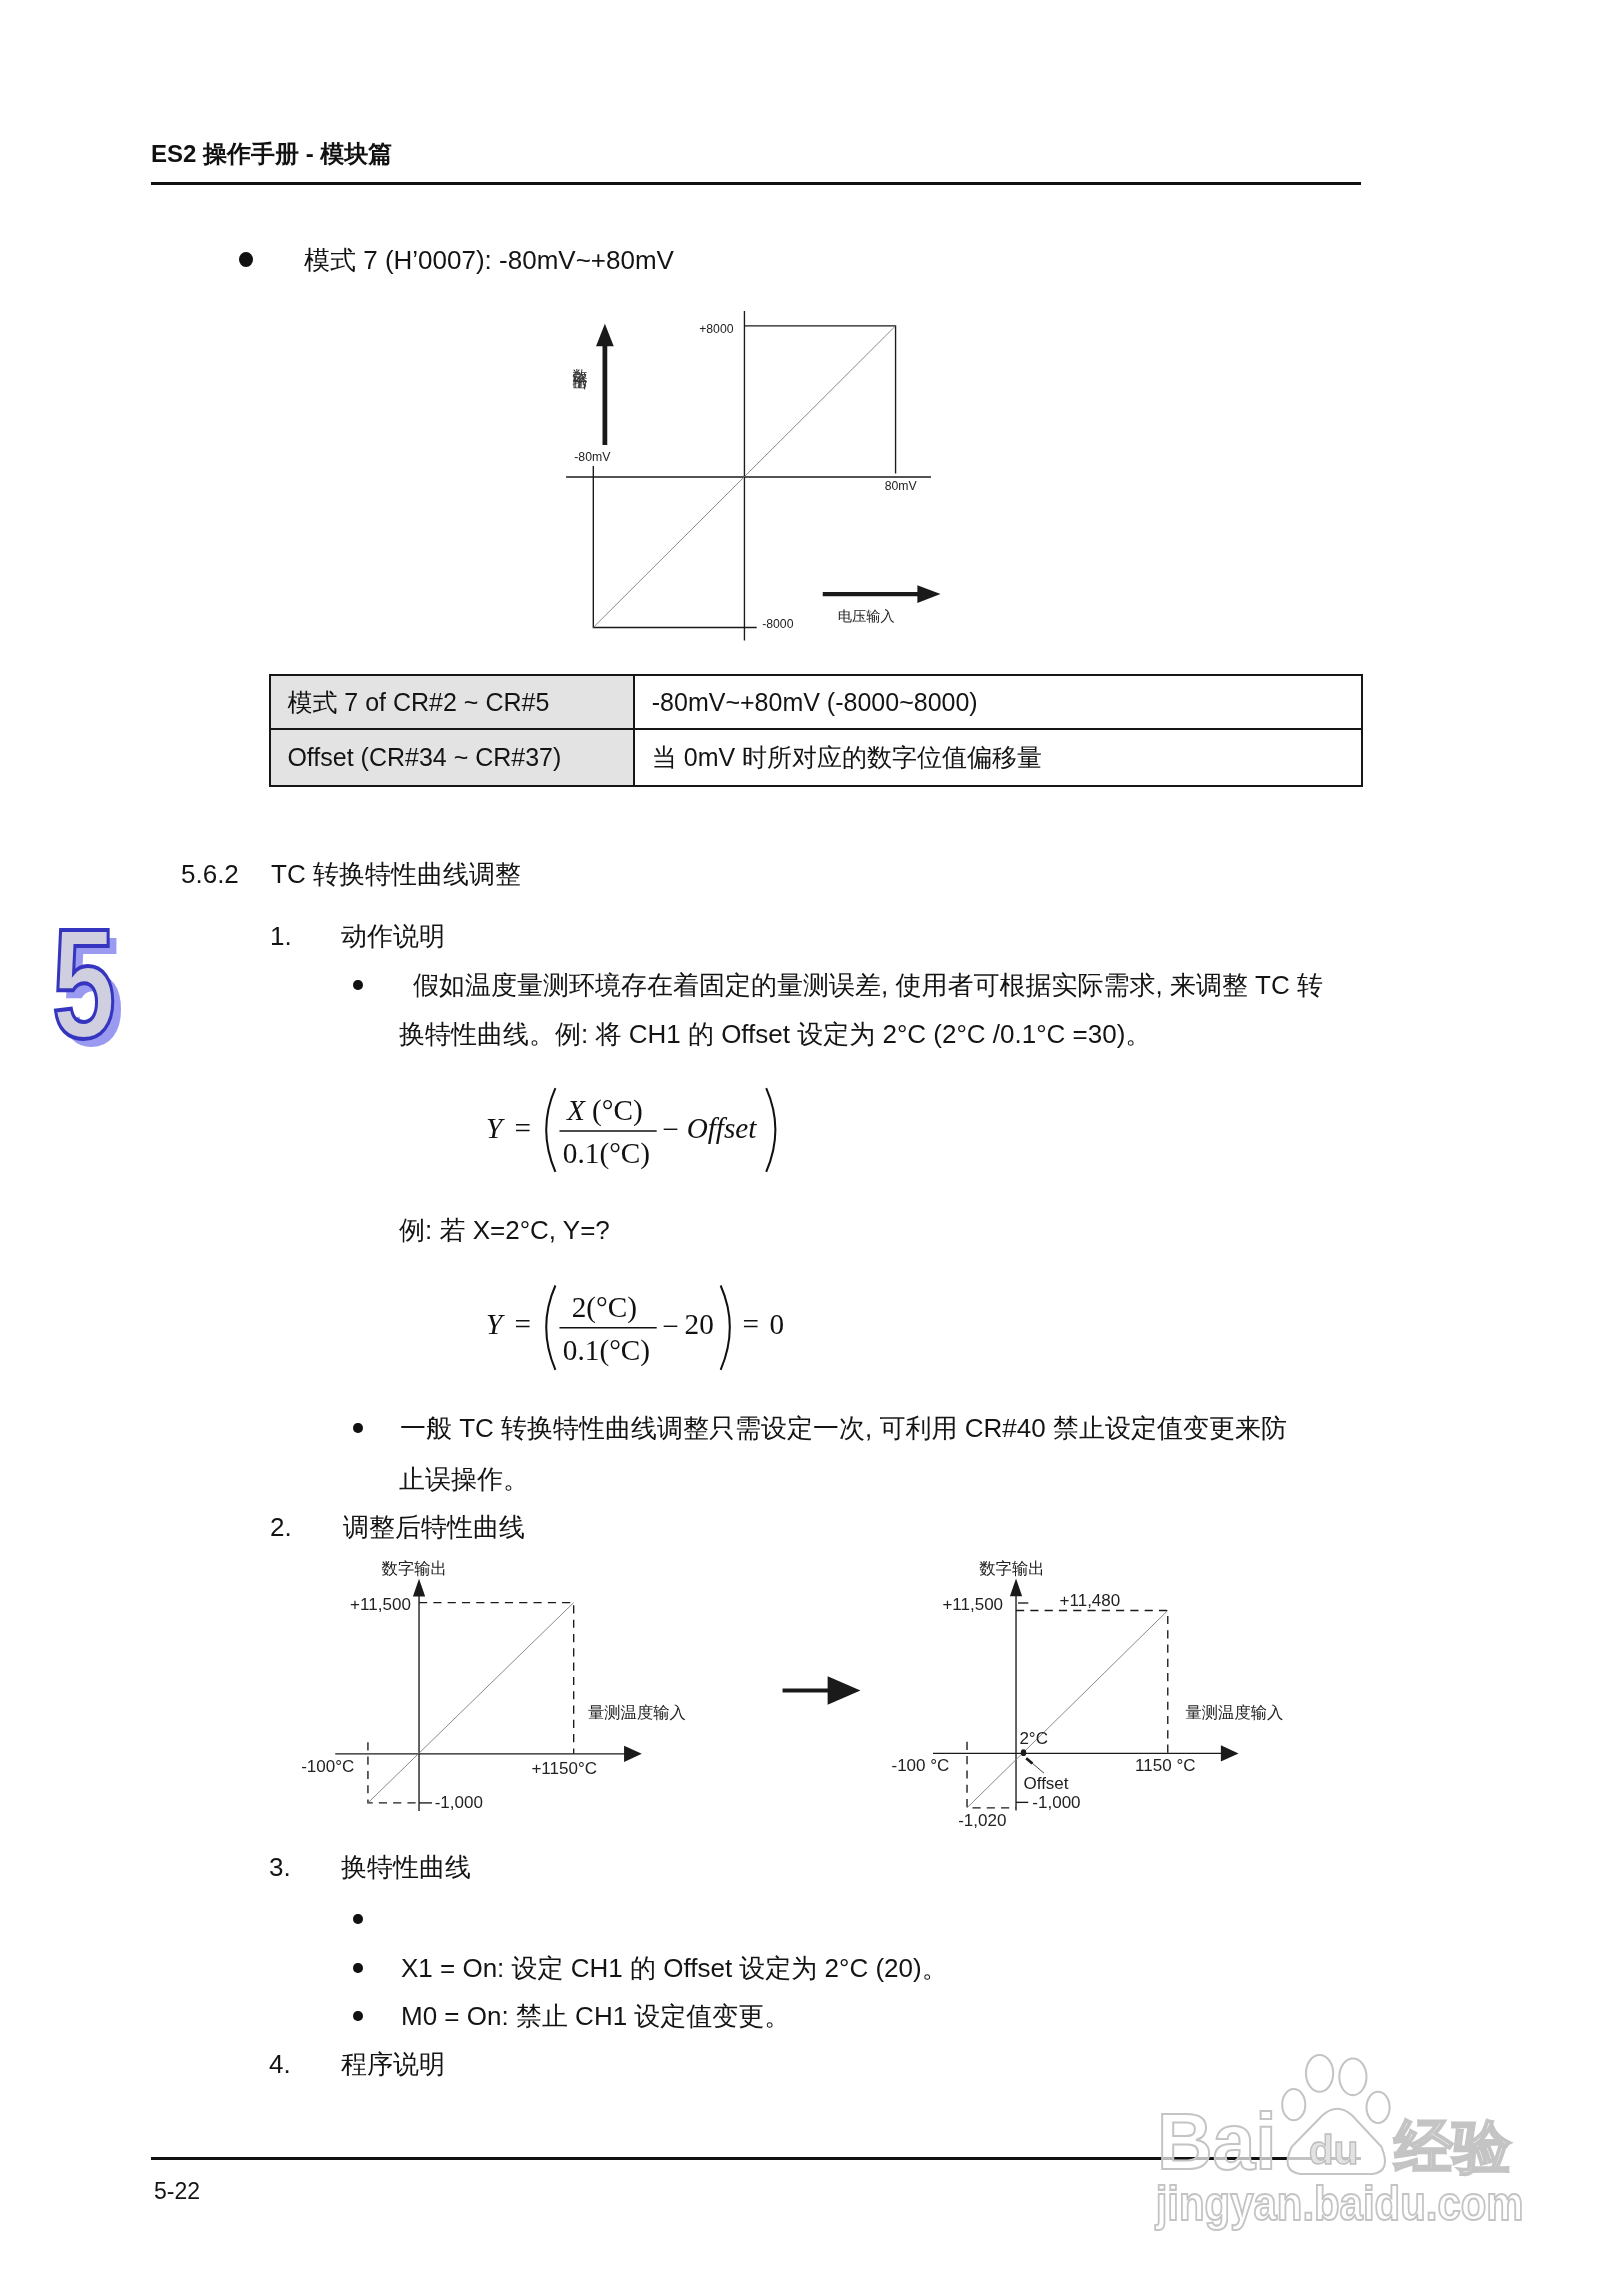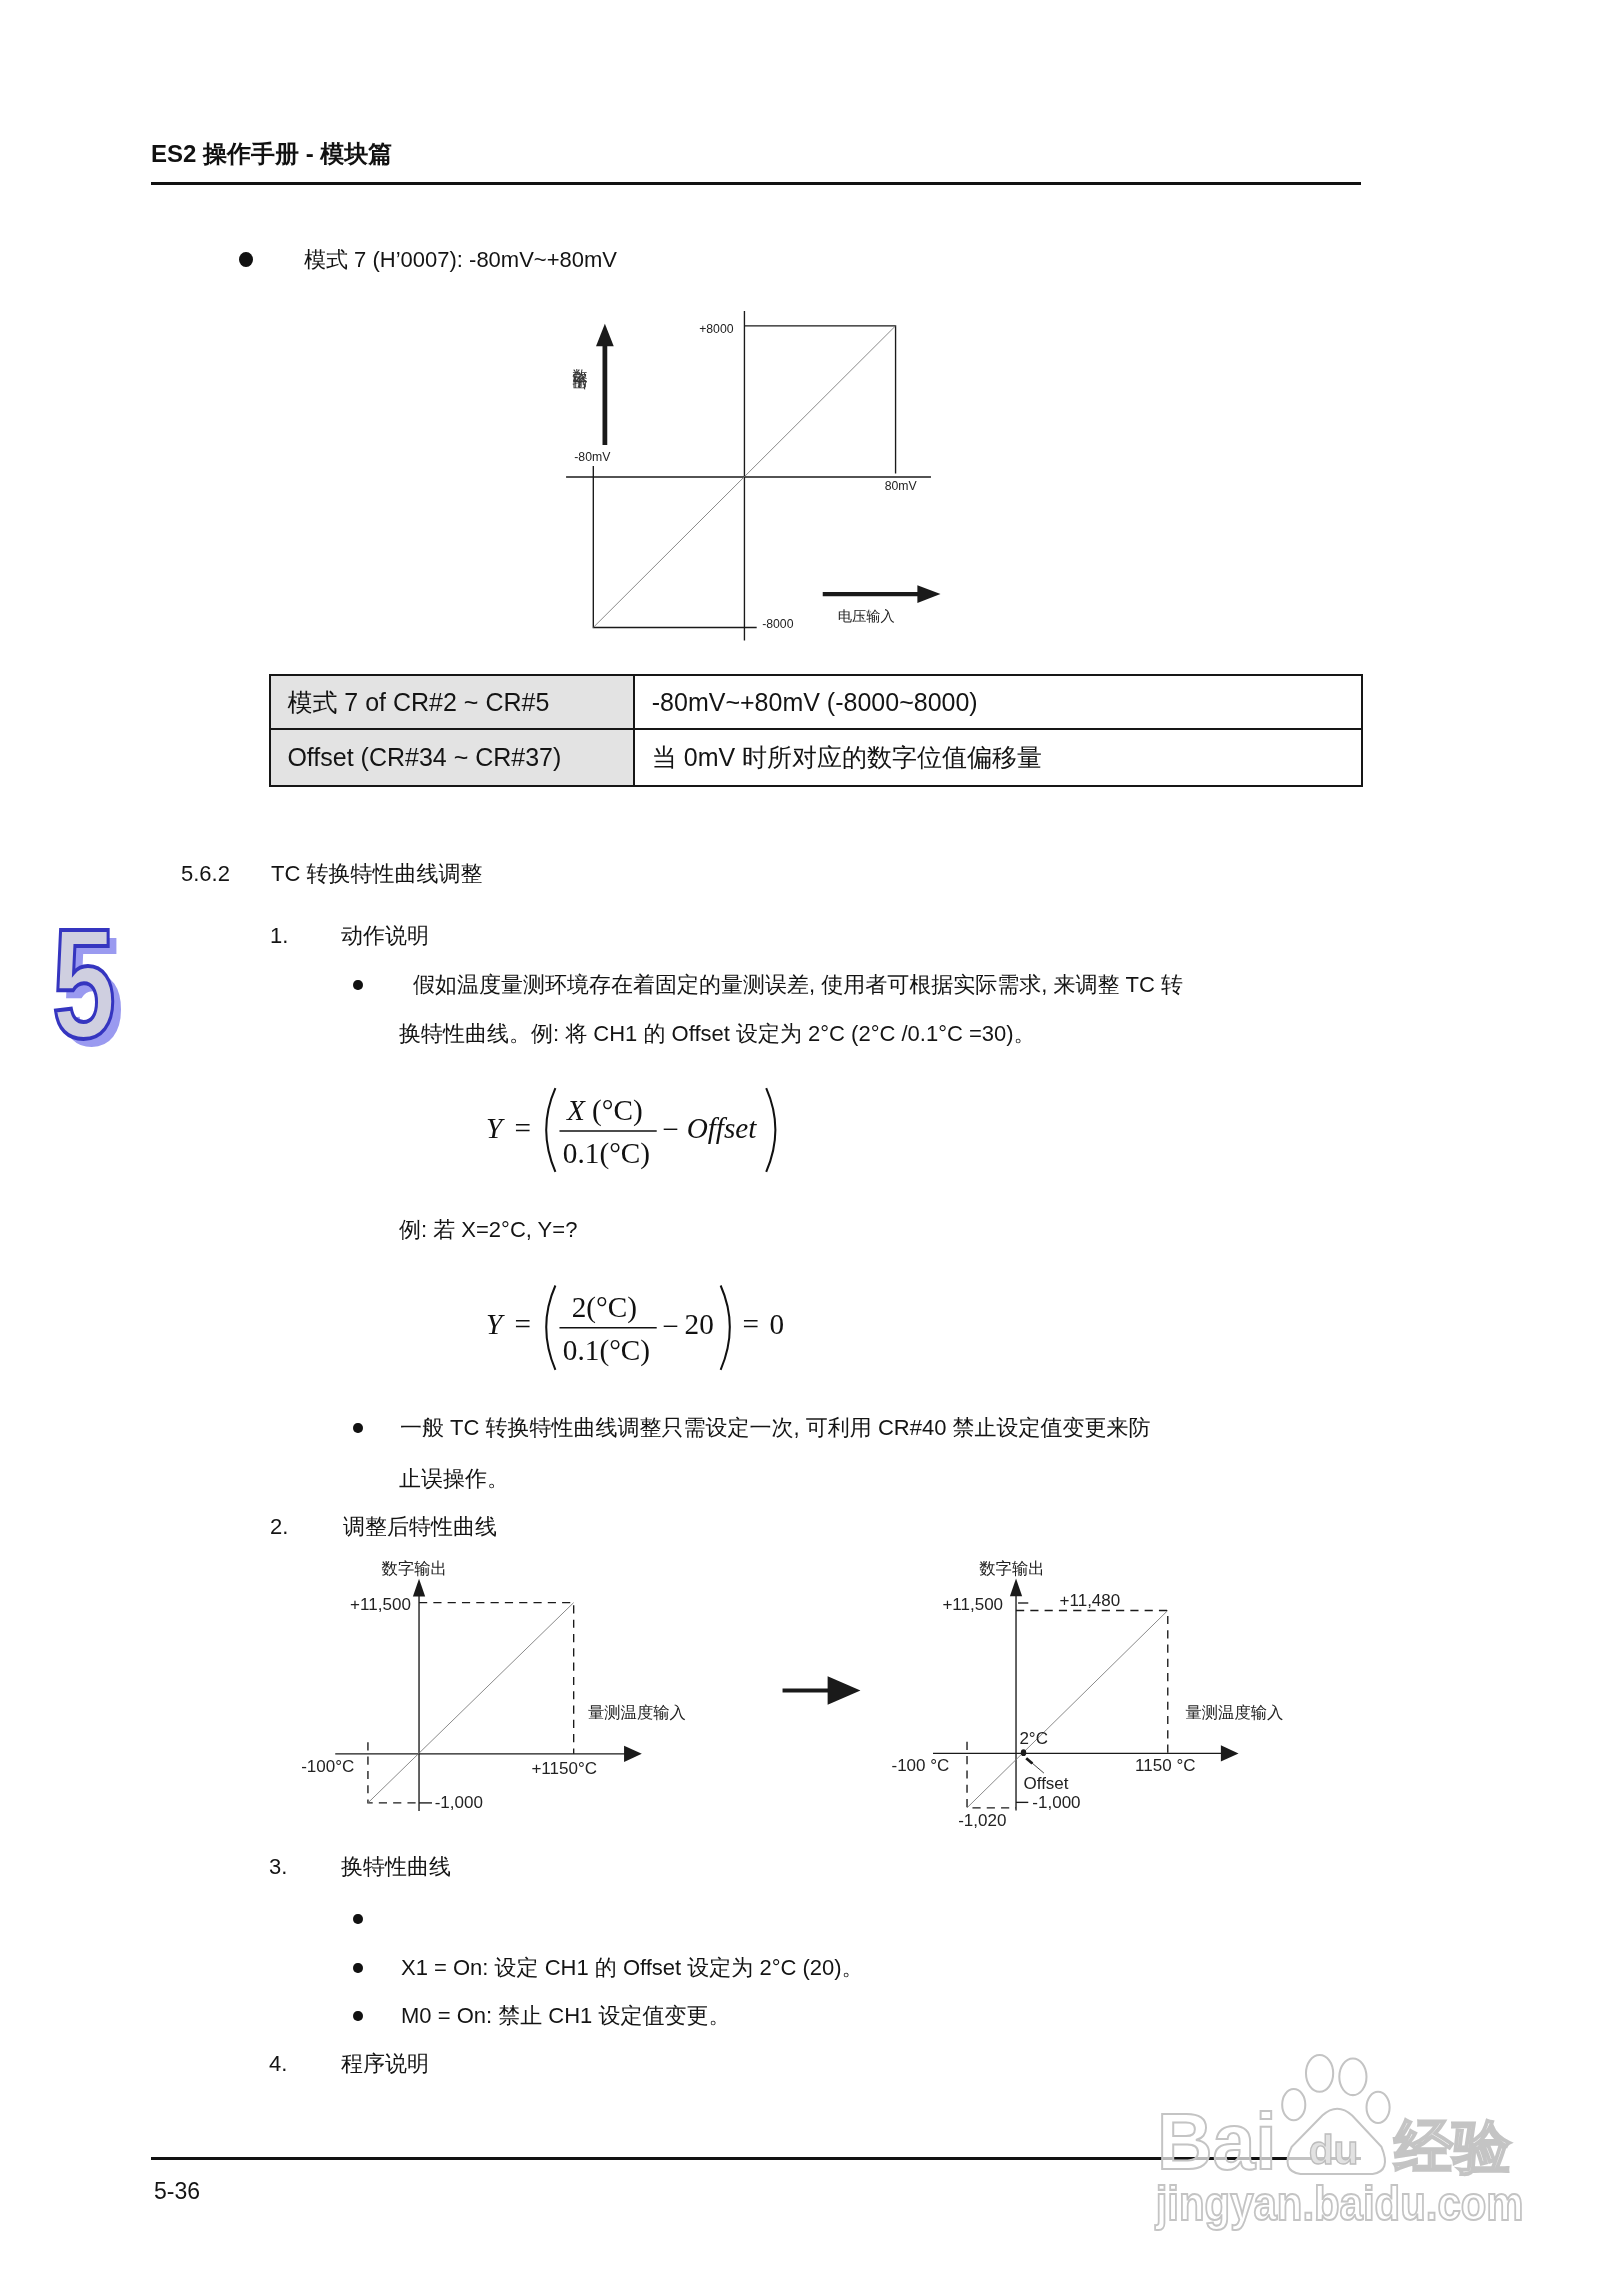--- a/index.html
+++ b/index.html
@@ -10,21 +10,21 @@
     overflow: hidden;
     background: #ffffff;
     font-family: "Liberation Sans", "DejaVu Sans", sans-serif;
     color: #141414;
   }
   .t {
     position: absolute;
     white-space: nowrap;
     line-height: 34px;
     height: 34px;
-    font-size: 22px;
+    font-size: 26px;
   }
   .hdr { font-weight: bold; font-size: 24px; color: #111; }
   .rule { position: absolute; background: #111; }
   .dot-lg {
     position: absolute; width: 13.6px; height: 15px; border-radius: 50%; background: #111;
   }
   .dot-sm {
     position: absolute; width: 9.5px; height: 10.2px; border-radius: 50%; background: #111;
   }
   .fig { position: absolute; overflow: visible; }
@@ -205,21 +205,21 @@
   <div class="dot-sm" style="left:353px; top:1914px;"></div>
   <div class="dot-sm" style="left:353px; top:1963px;"></div>
   <div class="t" style="left:401px; top:1951px;">X1 = On: 设定 CH1 的 Offset 设定为 2°C (20)。</div>
   <div class="dot-sm" style="left:353px; top:2011px;"></div>
   <div class="t" style="left:401px; top:1999px;">M0 = On: 禁止 CH1 设定值变更。</div>
 
   <div class="t" style="left:269px; top:2047px;">4.</div>
   <div class="t" style="left:341px; top:2047px;">程序说明</div>
 
   <div class="rule" style="left:151px; top:2157px; width:1210px; height:2.7px;"></div>
-  <div class="t" style="left:154px; top:2174px; font-size:23px;">5-36</div>
+  <div class="t" style="left:154px; top:2174px; font-size:23px;">5-22</div>
 
   <svg class="fig wm" style="left:1145px; top:2038px;" width="409" height="204" viewBox="1680 2990 600 300">
     <g style="fill:#ffffff; fill-opacity:0.75; stroke:#c4c4c4; stroke-width:3;">
       <ellipse cx="1936" cy="3042" rx="20" ry="27"></ellipse>
       <ellipse cx="1985" cy="3047" rx="20" ry="27"></ellipse>
       <ellipse cx="1898" cy="3088" rx="17" ry="23"></ellipse>
       <ellipse cx="2022" cy="3092" rx="17" ry="23"></ellipse>
       <path d="M1908,3190 Q1878,3186 1895,3150 L1940,3104 Q1962,3084 1984,3104 L2027,3150 Q2042,3186 2014,3190 Z"></path>
     </g>
     <text x="1697" y="3183" font-size="118" textLength="176" lengthAdjust="spacingAndGlyphs" style="fill:#ffffff; fill-opacity:0.7; stroke:#c4c4c4; stroke-width:3;">Bai</text>

